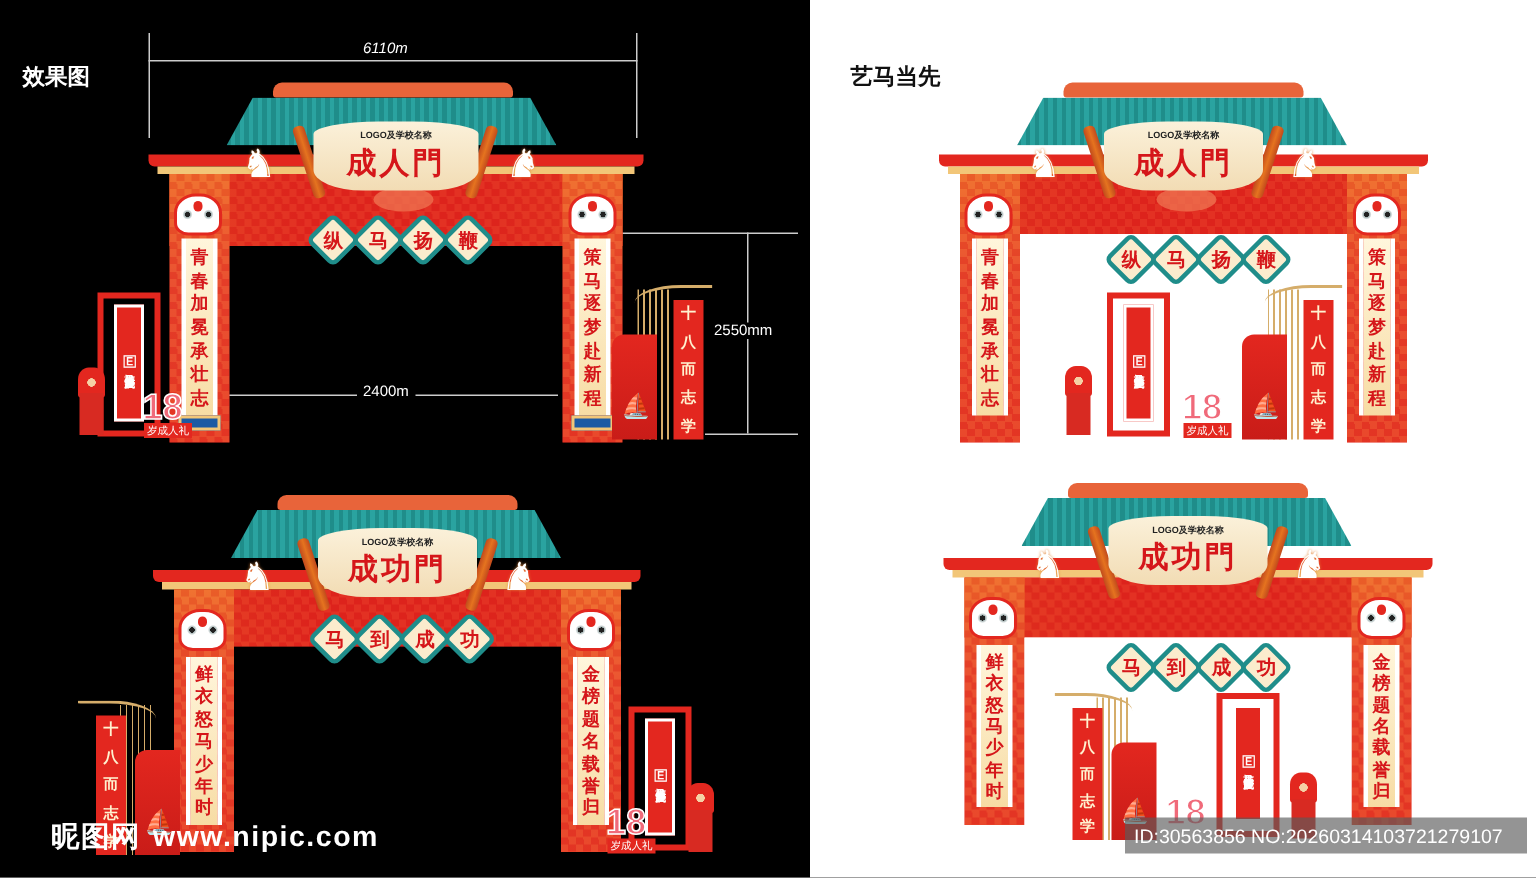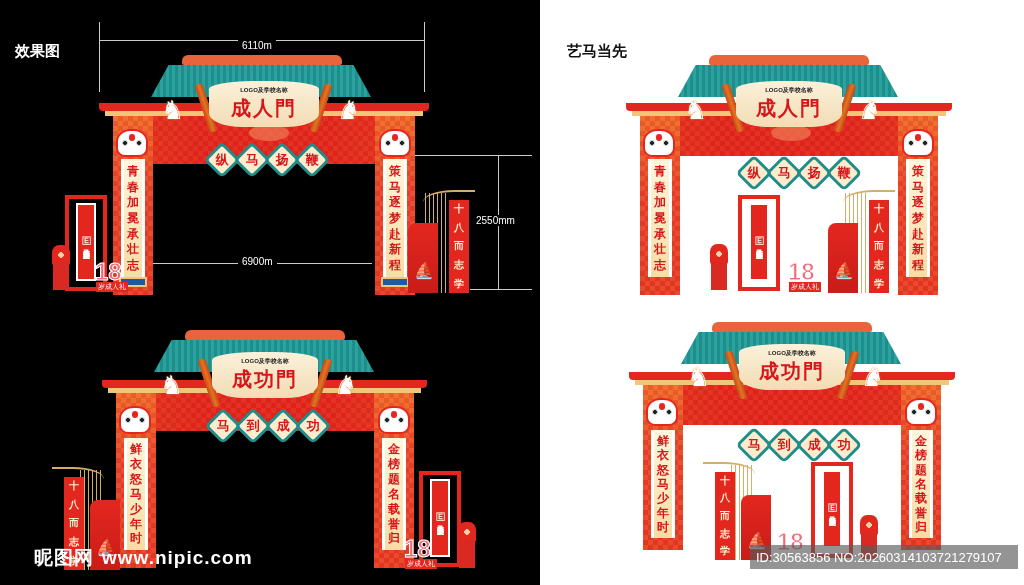--- a/index.html
+++ b/index.html
@@ -65,24 +65,24 @@
 </style>
 </head>
 <body>
 
 <div class="left-panel">
   <div class="section-title">效果图</div>
 
   <div class="dim" style="left:99px;top:22px;width:1px;height:70px;"></div>
   <div class="dim" style="left:424px;top:22px;width:1px;height:70px;"></div>
   <div class="dim" style="left:99px;top:40px;width:326px;height:1px;"></div>
-  <div class="dim-label" style="left:238px;top:40px;">6110m</div>
+  <div class="dim-label" style="left:238px;top:27px;font-style:italic;">6110m</div>
 
   <div class="dim" style="left:152px;top:263px;width:220px;height:1px;"></div>
-  <div class="dim-label" style="left:238px;top:256px;">6900m</div>
+  <div class="dim-label" style="left:238px;top:256px;">2400m</div>
 
   <div class="dim" style="left:414px;top:155px;width:118px;height:1px;"></div>
   <div class="dim" style="left:470px;top:289px;width:62px;height:1px;"></div>
   <div class="dim" style="left:498px;top:155px;width:1px;height:134px;"></div>
   <div class="dim-label" style="left:472px;top:215px;">2550mm</div>
 
   <div class="arch" style="left:99px;top:55px;width:330px;height:240px;">
     <div class="roof-top" style="left:83px;top:0;width:160px;height:10px;"></div>
     <div class="roof-teal" style="left:52px;top:10px;width:220px;height:32px;"></div>
     <div class="eave" style="left:0;top:48px;width:330px;height:8px;"></div>

